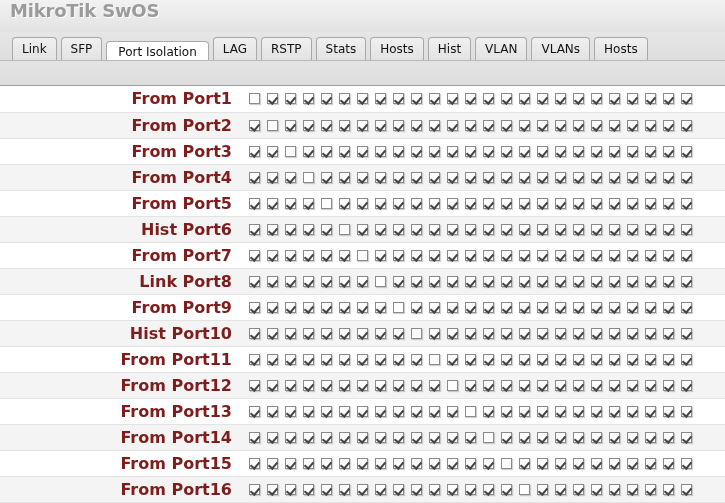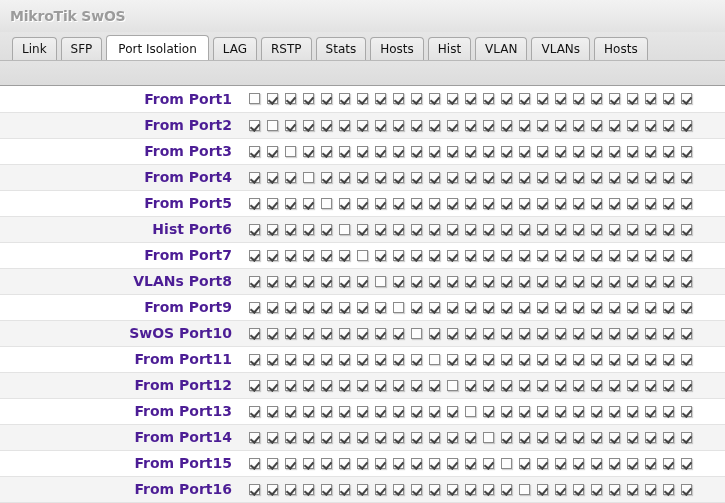--- a/index.html
+++ b/index.html
@@ -18,22 +18,22 @@
 
   
   .titlebar {
     height: 32px;
     background: linear-gradient(to bottom, #f2f2f2 0%, #eaeaea 55%, #e2e2e2 100%);
     position: relative;
   }
   .app-title {
     position: absolute;
     left: 10px;
-    top: 8px;
-    font-size: 14px;
+    top: 0;
+    font-size: 18px;
     font-weight: bold;
     color: #9b9b9b;
     letter-spacing: -0.2px;
     text-shadow: 1px 1px 0 #ffffff;
     white-space: nowrap;
   }
 
   
   .tabstrip {
     height: 29px;
@@ -58,21 +58,21 @@
     color: #111;
     background: linear-gradient(to bottom, #f0f0f0 0%, #e2e2e2 100%);
     border: 1px solid #a8a8a8;
     border-bottom: none;
     border-radius: 4px 4px 0 0;
     cursor: pointer;
     flex: 0 0 auto;
   }
   .tab.active {
     background: #ffffff;
-    height: 26px;
+    height: 20px;
     border-color: #a8a8a8;
     position: relative;
     z-index: 3;
     margin-bottom: -1px;
     padding: 0 11px;
   }
 
   
   .subheader {
     height: 24px;
@@ -92,22 +92,22 @@
   .matrix tr.even { background: #f4f4f4; padding-left: 28px; }
   .matrix td {
     border-bottom: 1px solid #e3e3e3;
     padding: 0;
   }
   td.rowlabel {
     width: 232px;
     text-align: right;
     padding-right: 14px;
     font-weight: bold;
-    font-size: 14px;
-    color: #4c1d95;
+    font-size: 16px;
+    color: #7f1d1d;
     white-space: nowrap;
   }
   td.boxes {
     padding-left: 3px;
     white-space: nowrap;
     font-size: 0;
   }
 
   
   .cb {
@@ -204,29 +204,29 @@
       </tr>
       <tr class="even">
         <td class="rowlabel">Hist Port6</td>
         <td class="boxes"><span class="cb checked"></span><span class="cb checked"></span><span class="cb checked"></span><span class="cb checked"></span><span class="cb checked"></span><span class="cb"></span><span class="cb checked"></span><span class="cb checked"></span><span class="cb checked"></span><span class="cb checked"></span><span class="cb checked"></span><span class="cb checked"></span><span class="cb checked"></span><span class="cb checked"></span><span class="cb checked"></span><span class="cb checked"></span><span class="cb checked"></span><span class="cb checked"></span><span class="cb checked"></span><span class="cb checked"></span><span class="cb checked"></span><span class="cb checked"></span><span class="cb checked"></span><span class="cb checked"></span><span class="cb checked"></span></td>
       </tr>
       <tr class="odd">
         <td class="rowlabel">From Port7</td>
         <td class="boxes"><span class="cb checked"></span><span class="cb checked"></span><span class="cb checked"></span><span class="cb checked"></span><span class="cb checked"></span><span class="cb checked"></span><span class="cb"></span><span class="cb checked"></span><span class="cb checked"></span><span class="cb checked"></span><span class="cb checked"></span><span class="cb checked"></span><span class="cb checked"></span><span class="cb checked"></span><span class="cb checked"></span><span class="cb checked"></span><span class="cb checked"></span><span class="cb checked"></span><span class="cb checked"></span><span class="cb checked"></span><span class="cb checked"></span><span class="cb checked"></span><span class="cb checked"></span><span class="cb checked"></span><span class="cb checked"></span></td>
       </tr>
       <tr class="even">
-        <td class="rowlabel">VLANs Port8</td>
+        <td class="rowlabel">Link Port8</td>
         <td class="boxes"><span class="cb checked"></span><span class="cb checked"></span><span class="cb checked"></span><span class="cb checked"></span><span class="cb checked"></span><span class="cb checked"></span><span class="cb checked"></span><span class="cb"></span><span class="cb checked"></span><span class="cb checked"></span><span class="cb checked"></span><span class="cb checked"></span><span class="cb checked"></span><span class="cb checked"></span><span class="cb checked"></span><span class="cb checked"></span><span class="cb checked"></span><span class="cb checked"></span><span class="cb checked"></span><span class="cb checked"></span><span class="cb checked"></span><span class="cb checked"></span><span class="cb checked"></span><span class="cb checked"></span><span class="cb checked"></span></td>
       </tr>
       <tr class="odd">
         <td class="rowlabel">From Port9</td>
         <td class="boxes"><span class="cb checked"></span><span class="cb checked"></span><span class="cb checked"></span><span class="cb checked"></span><span class="cb checked"></span><span class="cb checked"></span><span class="cb checked"></span><span class="cb checked"></span><span class="cb"></span><span class="cb checked"></span><span class="cb checked"></span><span class="cb checked"></span><span class="cb checked"></span><span class="cb checked"></span><span class="cb checked"></span><span class="cb checked"></span><span class="cb checked"></span><span class="cb checked"></span><span class="cb checked"></span><span class="cb checked"></span><span class="cb checked"></span><span class="cb checked"></span><span class="cb checked"></span><span class="cb checked"></span><span class="cb checked"></span></td>
       </tr>
       <tr class="even">
-        <td class="rowlabel">SwOS Port10</td>
+        <td class="rowlabel">Hist Port10</td>
         <td class="boxes"><span class="cb checked"></span><span class="cb checked"></span><span class="cb checked"></span><span class="cb checked"></span><span class="cb checked"></span><span class="cb checked"></span><span class="cb checked"></span><span class="cb checked"></span><span class="cb checked"></span><span class="cb"></span><span class="cb checked"></span><span class="cb checked"></span><span class="cb checked"></span><span class="cb checked"></span><span class="cb checked"></span><span class="cb checked"></span><span class="cb checked"></span><span class="cb checked"></span><span class="cb checked"></span><span class="cb checked"></span><span class="cb checked"></span><span class="cb checked"></span><span class="cb checked"></span><span class="cb checked"></span><span class="cb checked"></span></td>
       </tr>
       <tr class="odd">
         <td class="rowlabel">From Port11</td>
         <td class="boxes"><span class="cb checked"></span><span class="cb checked"></span><span class="cb checked"></span><span class="cb checked"></span><span class="cb checked"></span><span class="cb checked"></span><span class="cb checked"></span><span class="cb checked"></span><span class="cb checked"></span><span class="cb checked"></span><span class="cb"></span><span class="cb checked"></span><span class="cb checked"></span><span class="cb checked"></span><span class="cb checked"></span><span class="cb checked"></span><span class="cb checked"></span><span class="cb checked"></span><span class="cb checked"></span><span class="cb checked"></span><span class="cb checked"></span><span class="cb checked"></span><span class="cb checked"></span><span class="cb checked"></span><span class="cb checked"></span></td>
       </tr>
       <tr class="even">
         <td class="rowlabel">From Port12</td>
         <td class="boxes"><span class="cb checked"></span><span class="cb checked"></span><span class="cb checked"></span><span class="cb checked"></span><span class="cb checked"></span><span class="cb checked"></span><span class="cb checked"></span><span class="cb checked"></span><span class="cb checked"></span><span class="cb checked"></span><span class="cb checked"></span><span class="cb"></span><span class="cb checked"></span><span class="cb checked"></span><span class="cb checked"></span><span class="cb checked"></span><span class="cb checked"></span><span class="cb checked"></span><span class="cb checked"></span><span class="cb checked"></span><span class="cb checked"></span><span class="cb checked"></span><span class="cb checked"></span><span class="cb checked"></span><span class="cb checked"></span></td>
       </tr>

